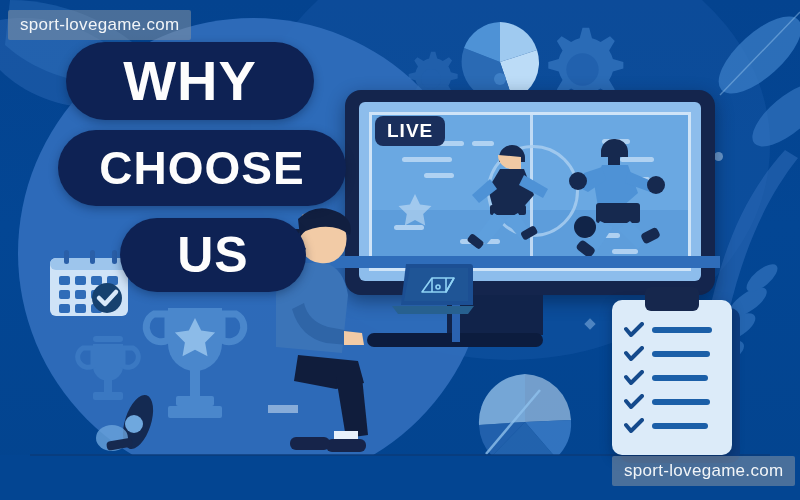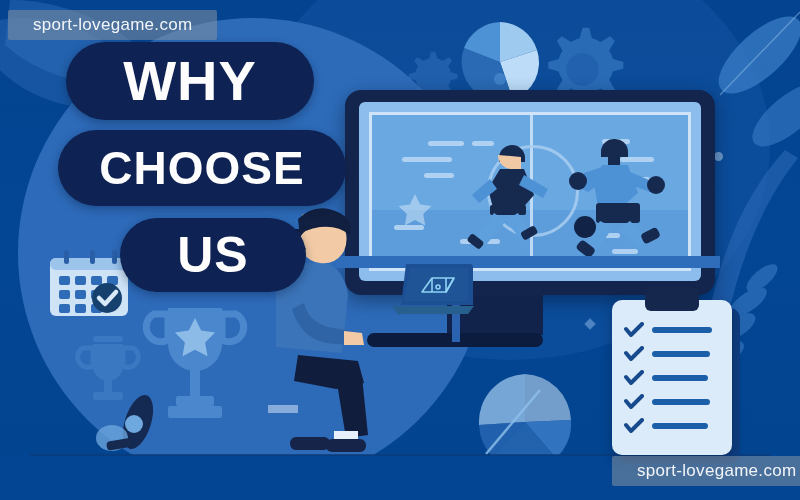--- a/index.html
+++ b/index.html
@@ -89,21 +89,21 @@
   }
   #clip-shadow{position:absolute;left:8px;top:8px;width:120px;height:155px;background:#0d3d80;border-radius:10px;}
   #clip-top{position:absolute;left:50%;top:-13px;margin-left:-27px;width:54px;height:24px;border-radius:6px;background:#16274d;}
   .clip-row{position:absolute;display:flex;align-items:center;}
   .clip-check{width:20px;height:15px;}
   .clip-line{height:6px;border-radius:3px;background:#1b5fa8;margin-left:8px;}
 
   
   .watermark{
     background:rgba(132,146,163,.55);color:#f2f5f8;
-    font-size:17px;letter-spacing:.3px;padding:5px 25px;border-radius:2px;
+    font-size:17px;letter-spacing:.3px;padding:5px 12px;border-radius:2px;
     white-space:nowrap;
   }
   #wm-top{left:8px;top:10px;}
   #wm-bottom{left:612px;top:456px;}
 </style>
 </head>
 <body>
 
 <div id="stage">
 
@@ -265,20 +265,21 @@
           <rect x="38" y="68" width="44" height="20" rx="3" fill="#16294f"></rect>
           <path d="M42 86 l-14 22 11 8 16-24 Z" fill="#5e9fdd"></path>
           <path d="M72 86 l18 18 -10 10 -20-20 Z" fill="#5e9fdd"></path>
           <rect x="24" y="104" width="18" height="11" rx="4" transform="rotate(38 24 104)" fill="#16294f"></rect>
           <rect x="82" y="100" width="18" height="11" rx="4" transform="rotate(-28 82 100)" fill="#16294f"></rect>
         </svg>
 
         <div id="ball"></div>
       </div>
 
+      <div id="live-badge">LIVE</div>
     </div>
   </div>
   <div class="abs" id="tv-neck" style="left:495px;top:295px;"></div>
   <div class="abs" id="tv-foot" style="left:455px;top:333px;"></div>
   <div class="abs" id="desk"></div>
   <div class="abs" style="left:318px;top:268px;width:8px;height:80px;background:#2a62b0;"></div>
   <div class="abs" style="left:452px;top:268px;width:8px;height:74px;background:#2a62b0;"></div>
 
   <svg class="abs" id="person" viewBox="0 0 130 250">
 

